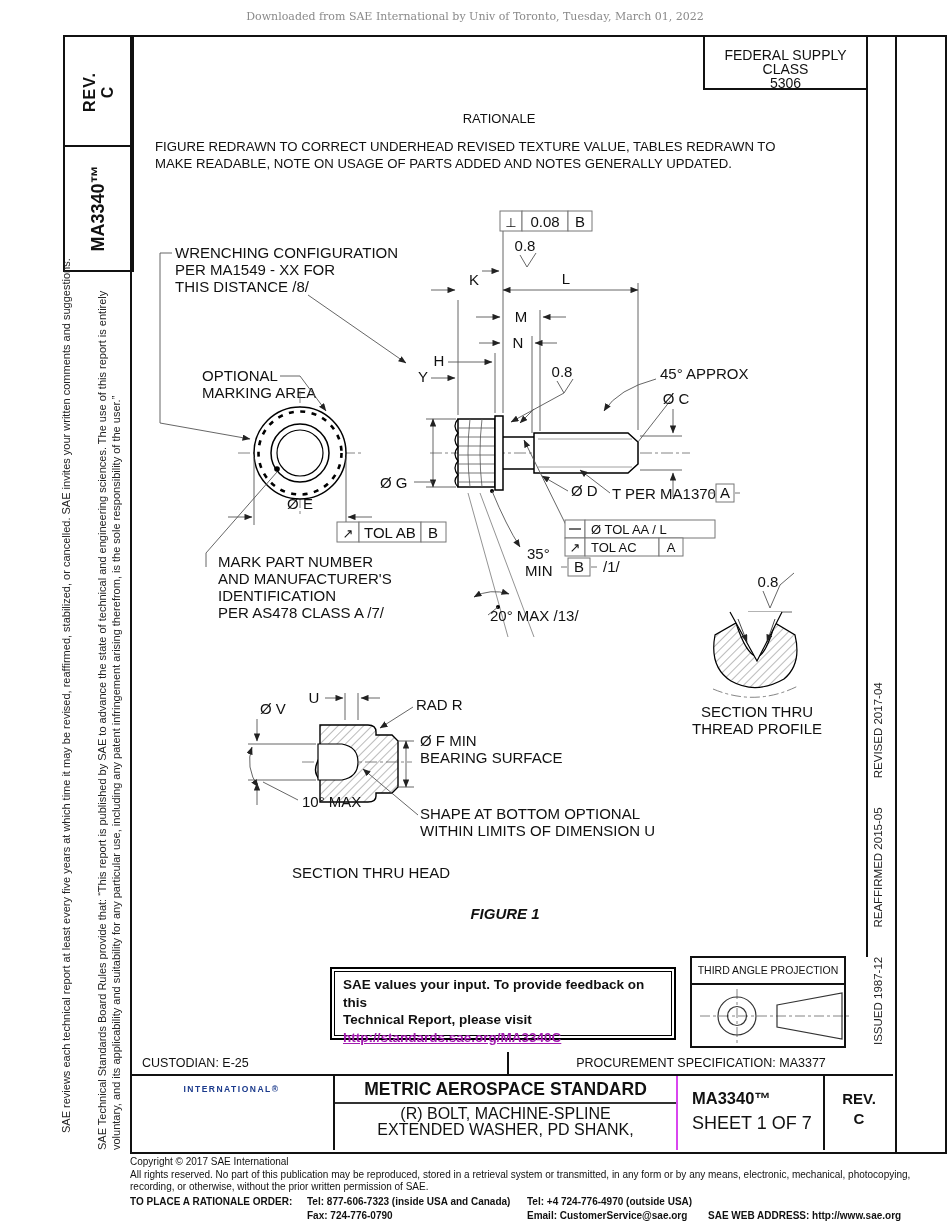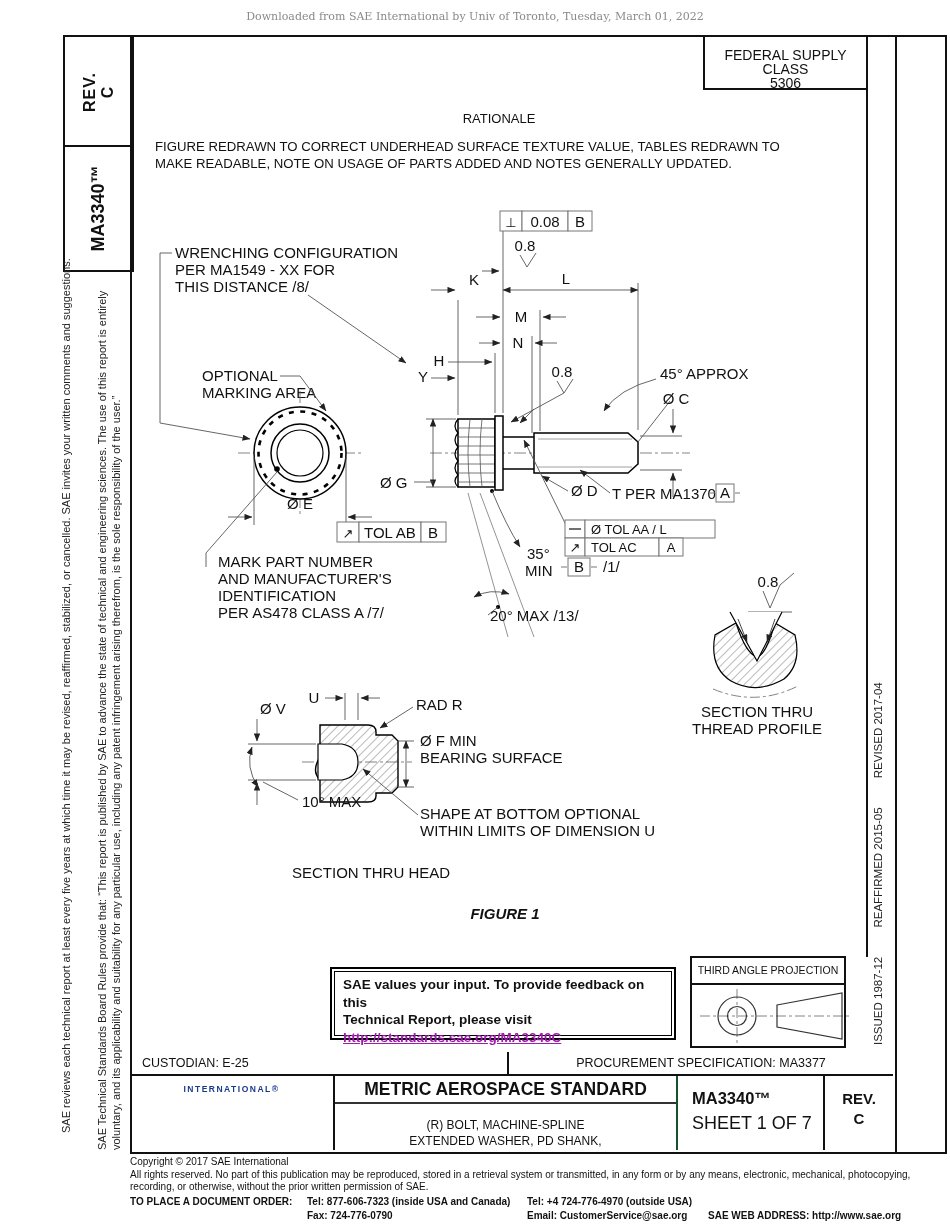--- a/index.html
+++ b/index.html
@@ -21,25 +21,25 @@
   .fb{left:330px;top:967px;width:346px;height:73px;border:2.5px solid #000;padding:2px;box-sizing:border-box;}
   .fb-in{border:1.5px solid #000;width:100%;height:100%;box-sizing:border-box;padding:4px 8px;font-size:13.5px;font-weight:bold;line-height:17.5px;}
   .fb a{color:#a21caf;font-weight:bold;}
   .proj{left:690px;top:956px;width:156px;height:92px;border:2px solid #111;box-sizing:border-box;}
   .proj-label{height:25px;border-bottom:2px solid #111;text-align:center;font-size:10.5px;line-height:25px;}
   .cust-row{left:130px;top:1052px;width:763px;height:24px;border-bottom:2px solid #111;box-sizing:border-box;display:flex;font-size:12.5px;}
   .cust-cell{width:379px;border-right:2px solid #111;box-sizing:border-box;padding:4px 0 0 12px;}
   .proc-cell{flex:1;text-align:center;padding-top:4px;}
   .tb{left:130px;top:1076px;width:763px;height:74px;display:flex;box-sizing:border-box;}
   .tb-logo{width:205px;border-right:2px solid #111;box-sizing:border-box;text-align:center;padding-top:8px;}
-  .tb-title{width:343px;border-right:2px solid #14532d;box-sizing:border-box;text-align:center;}
+  .tb-title{width:343px;border-right:2px solid #d946ef;box-sizing:border-box;text-align:center;}
   .tb-doc{width:147px;border-right:2px solid #111;box-sizing:border-box;padding:13px 0 0 14px;}
   .tb-rev{flex:1;text-align:center;padding-top:13px;font-weight:bold;font-size:15px;line-height:20px;}
   .std{font-weight:bold;font-size:17.5px;padding-top:3px;border-bottom:2px solid #333;padding-bottom:2px;}
-  .ttl{font-size:12px;line-height:15.5px;padding-top:14px;}
+  .ttl{font-size:16px;line-height:15.5px;padding-top:2px;}
   .docnum{font-weight:bold;font-size:16.5px;}
   .sheet{font-size:18px;padding-top:5px;}
   .logo-sae{font-weight:bold;font-style:italic;font-size:38px;line-height:34px;letter-spacing:-3px;font-family:"Liberation Sans",sans-serif;}
   .logo-sub{font-size:8.5px;font-weight:bold;color:#1B3A8C;letter-spacing:1.5px;}
   .ls{color:#2BA9E0;} .ld{color:#1B3A8C;}
   .foot{left:130px;top:1156px;width:818px;font-size:10px;line-height:12.5px;color:#111;}
   .foot-b{font-weight:bold;font-size:10px;}
   svg text{font-family:"Liberation Sans",sans-serif;font-size:15px;fill:#111;}
   svg text.fc{font-size:13px;}
 </style>
@@ -76,21 +76,21 @@
 <div class="abs frame"></div>
 <div class="abs rightmargin"></div>
 <div class="abs innerline"></div>
 
 <div class="abs fsc">
   <div>FEDERAL SUPPLY CLASS</div>
   <div>5306</div>
 </div>
 
 <div class="abs rationale-title">RATIONALE</div>
-<div class="abs rationale-body">FIGURE REDRAWN TO CORRECT UNDERHEAD SURFACE TEXTURE VALUE, TABLES REDRAWN TO MAKE READABLE, NOTE ON USAGE OF PARTS ADDED AND NOTES GENERALLY UPDATED.</div>
+<div class="abs rationale-body">FIGURE REDRAWN TO CORRECT UNDERHEAD REVISED TEXTURE VALUE, TABLES REDRAWN TO MAKE READABLE, NOTE ON USAGE OF PARTS ADDED AND NOTES GENERALLY UPDATED.</div>
 
 <svg class="abs" style="left:130px;top:195px;" width="736" height="760" viewBox="0 0 736 760">
   <defs>
     <marker id="ar" viewBox="0 0 10 8" refX="9.5" refY="4" markerWidth="9" markerHeight="7" orient="auto-start-reverse">
       <path d="M0,0 L10,4 L0,8 Z" fill="#222"></path>
     </marker>
     <pattern id="hatch" width="6" height="6" patternUnits="userSpaceOnUse" patternTransform="rotate(45)">
       <line x1="0" y1="0" x2="0" y2="6" stroke="#555" stroke-width="0.8"></line>
     </pattern>
   </defs>
@@ -398,18 +398,18 @@
     <div>REV.</div>
     <div>C</div>
   </div>
 </div>
 
 <div class="abs foot">
   <div>Copyright © 2017 SAE International</div>
   <div>All rights reserved. No part of this publication may be reproduced, stored in a retrieval system or transmitted, in any form or by any means, electronic, mechanical, photocopying,</div>
   <div>recording, or otherwise, without the prior written permission of SAE.</div>
 </div>
-<span class="abs foot-b" style="left:130px;top:1196px;">TO PLACE A DOCUMENT ORDER:</span>
+<span class="abs foot-b" style="left:130px;top:1196px;">TO PLACE A RATIONALE ORDER:</span>
 <span class="abs foot-b" style="left:307px;top:1196px;">Tel: 877-606-7323 (inside USA and Canada)</span>
 <span class="abs foot-b" style="left:527px;top:1196px;">Tel: +4 724-776-4970 (outside USA)</span>
 <span class="abs foot-b" style="left:307px;top:1210px;">Fax: 724-776-0790</span>
 <span class="abs foot-b" style="left:527px;top:1210px;">Email: CustomerService@sae.org</span>
 <span class="abs foot-b" style="left:708px;top:1210px;">SAE WEB ADDRESS: http://www.sae.org</span>
 
 </body></html>

